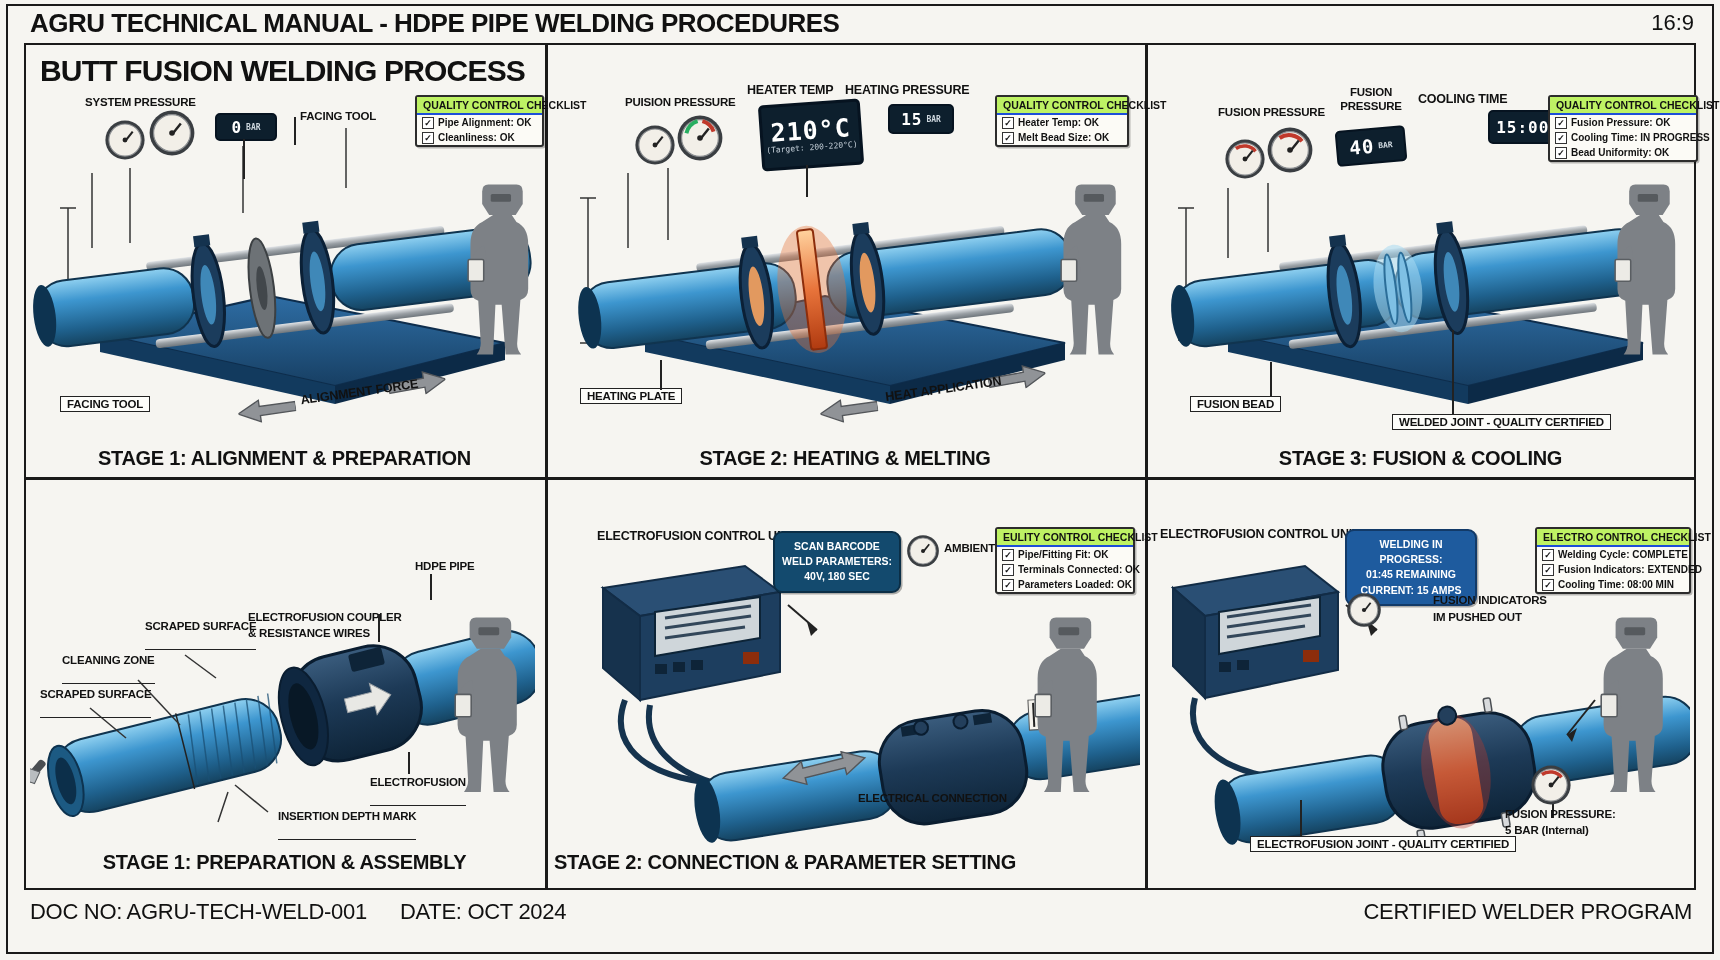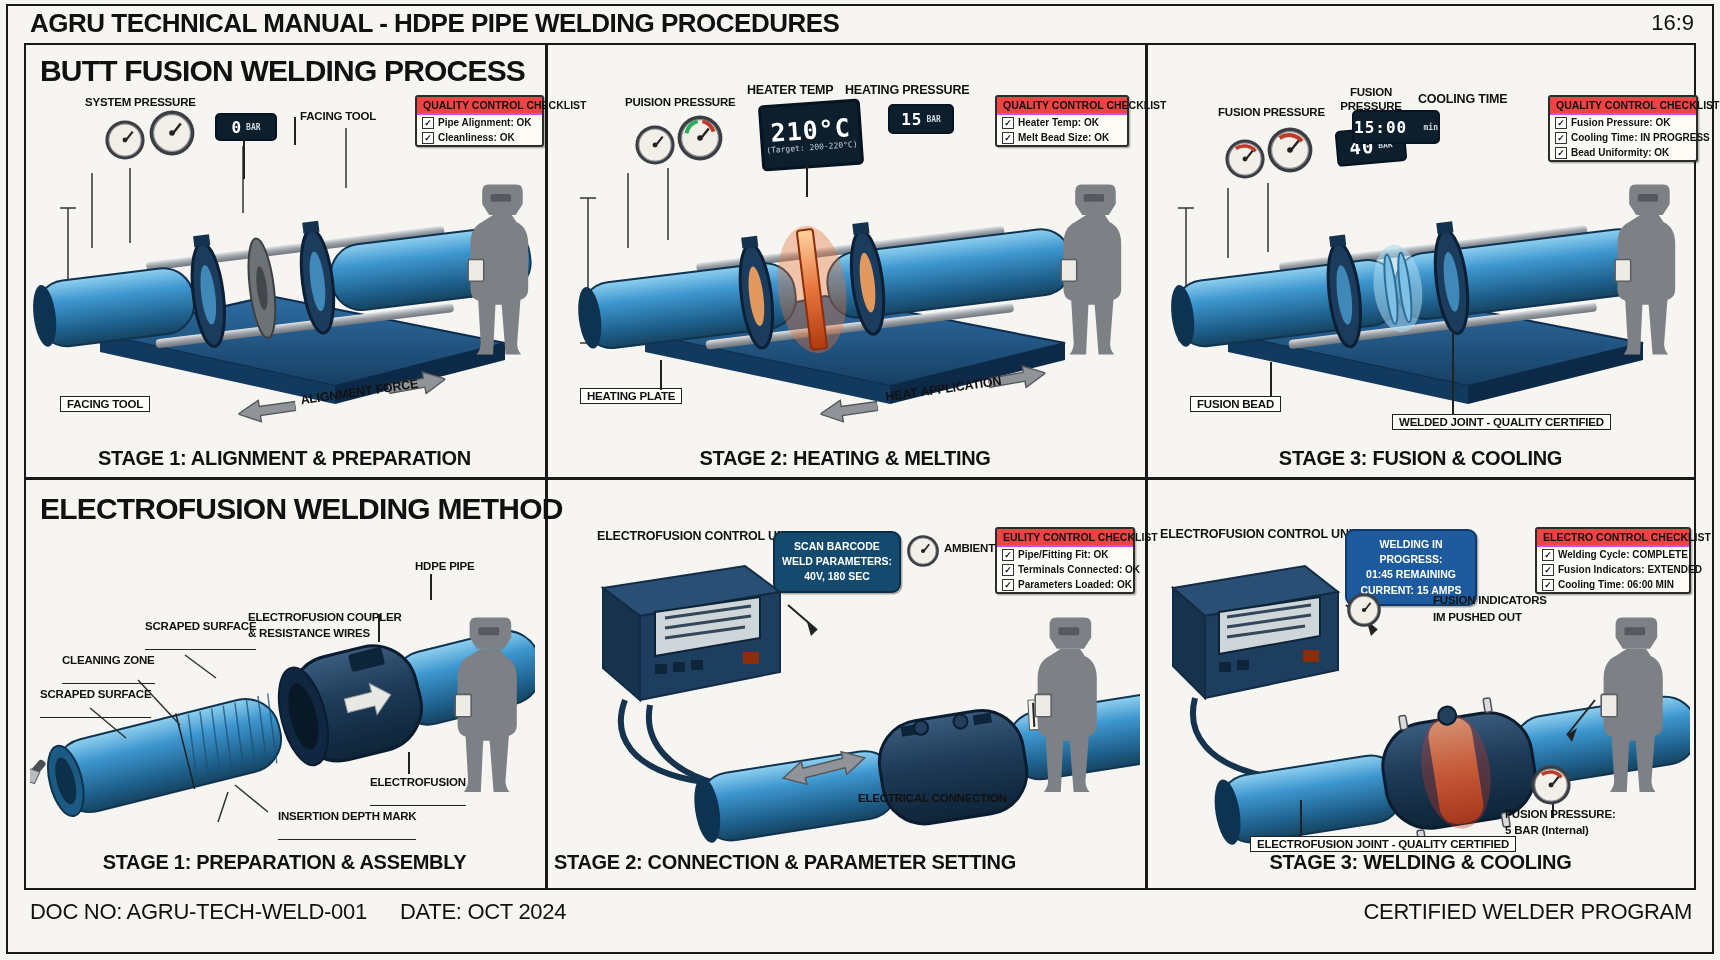--- a/index.html
+++ b/index.html
@@ -12,21 +12,21 @@
   .ln{position:absolute;background:#222;}
   .hdr-title{position:absolute;left:30px;top:8px;font-size:26px;font-weight:700;letter-spacing:-0.5px;}
   .hdr-ratio{position:absolute;right:26px;top:10px;font-size:22px;font-weight:500;}
   .sec-title{position:absolute;font-size:30px;font-weight:900;letter-spacing:-0.8px;}
   .caption{position:absolute;text-align:center;font-size:20px;font-weight:800;letter-spacing:-0.3px;}
   .lbl{position:absolute;font-size:11.5px;font-weight:700;white-space:nowrap;letter-spacing:-0.2px;}
   .lbl.boxed{background:#fdfdfa;border:1.5px solid #222;padding:1px 6px;}
   .lbl.underl{border-bottom:1.5px solid #222;padding-bottom:17px;}
   .lbl.ctr{text-align:center;}
   .qc{position:absolute;background:#fcfbf6;border:2px solid #2c2c2c;border-radius:3px;box-shadow:1.5px 1.5px 0 rgba(0,0,0,.25);}
-  .qc-title{font-size:10.5px;font-weight:700;padding:2px 6px;border-bottom:2px solid #d946ef;background:#ef4444;white-space:nowrap;}
+  .qc-title{font-size:10.5px;font-weight:700;padding:2px 6px;border-bottom:2px solid #1d4ed8;background:#bef264;white-space:nowrap;}
   .qc-item{display:flex;align-items:center;gap:4px;padding:1.5px 5px;font-size:10px;font-weight:700;white-space:nowrap;}
   .chk{flex:none;width:10px;height:10px;border:1.5px solid #333;background:#fff;font-size:9px;line-height:10px;text-align:center;font-weight:700;}
   .dd{position:absolute;background:#0d1f2d;border:2.5px solid #061320;border-radius:5px;color:#fff;
       font-family:"DejaVu Sans Mono",monospace;font-weight:700;display:flex;align-items:center;justify-content:center;gap:4px;}
   .dd .val{font-size:16px;letter-spacing:1px;}
   .dd .unit{font-size:8px;color:#cfd8df;}
   .dd.big{flex-direction:column;gap:0;}
   .dd.big .val{font-size:25px;line-height:1.0;}
   .dd.big .sub{font-size:8px;color:#c4cfd8;font-weight:400;white-space:nowrap;}
   .callout{position:absolute;color:#fff;border-radius:9px;text-align:center;font-size:10.5px;font-weight:700;
@@ -301,21 +301,21 @@
     </svg>
   <div class="lbl ctr" style="left:1330px;top:86px;width:82px;line-height:1.2;">
     <div>FUSION</div>
     <div>PRESSURE</div>
   </div>
   <div class="dd" style="left:1336px;top:128px;width:66px;height:32px;transform:rotate(-5deg);">
     <span class="val" style="font-size:19px;">40</span>
       <span class="unit">BAR</span>
   </div>
   <div class="lbl" style="left:1418px;top:92px;font-size:12.5px;">COOLING TIME</div>
-  <div class="dd" style="left:1352px;top:110px;width:84px;height:30px;justify-content:space-between;">
+  <div class="dd" style="left:1488px;top:110px;width:84px;height:30px;">
     <span class="val">15:00</span>
       <span class="unit">min</span>
   </div>
   <div class="qc" style="left:1548px;top:95px;width:146px;">
     <div class="qc-title">QUALITY CONTROL CHECKLIST</div>
     <div class="qc-item">
         <span class="chk">✓</span>
         <span>Fusion Pressure: OK</span>
       </div>
     <div class="qc-item">
@@ -329,21 +329,20 @@
   </div>
   <svg class="worker" style="left:1612px;top:168px;" width="78" height="225">
       <use href="#worker"></use>
     </svg>
   <div class="lbl boxed" style="left:1190px;top:396px;">FUSION BEAD</div>
   <div class="ln" style="left:1270px;top:362px;width:1.5px;height:34px;"></div>
   <div class="lbl boxed" style="left:1392px;top:414px;">WELDED JOINT - QUALITY CERTIFIED</div>
   <div class="ln" style="left:1452px;top:330px;width:1.5px;height:84px;"></div>
   <div class="caption" style="left:1145px;top:447px;width:551px;">STAGE 3: FUSION &amp; COOLING</div>
 
-  <div class="sec-title" style="left:40px;top:492px;">ELECTROFUSION WELDING METHOD</div>
 
   <svg class="scene" style="left:30px;top:560px;" width="505" height="300" viewBox="0 0 505 300">
     <g transform="rotate(-14 250 150)">
       <rect x="15" y="130" width="230" height="74" rx="34" fill="url(#gPipe)" stroke="#10344f" stroke-width="2"></rect>
       <ellipse cx="25" cy="167" rx="16" ry="36" fill="#1c5a83" stroke="#0d3350" stroke-width="2"></ellipse>
       <ellipse cx="25" cy="167" rx="9" ry="24" fill="#0c2f4a"></ellipse>
       <g stroke="#1a4f74" stroke-width="1.5" opacity="0.75">
         <line x1="160" y1="132" x2="152" y2="202"></line>
           <line x1="172" y1="132" x2="164" y2="202"></line>
         <line x1="184" y1="132" x2="176" y2="202"></line>
@@ -529,34 +528,33 @@
     <div class="qc-item">
         <span class="chk">✓</span>
         <span>Welding Cycle: COMPLETE</span>
       </div>
     <div class="qc-item">
         <span class="chk">✓</span>
         <span>Fusion Indicators: EXTENDED</span>
       </div>
     <div class="qc-item">
         <span class="chk">✓</span>
-        <span>Cooling Time: 06:00 MIN</span>
+        <span>Cooling Time: 08:00 MIN</span>
       </div>
   </div>
   <svg class="worker" style="left:1598px;top:600px;" width="80" height="232">
       <use href="#worker"></use>
     </svg>
   <svg class="arrowbox" style="left:1530px;top:764px;" width="42" height="42">
       <use href="#gaugeRed"></use>
     </svg>
   <div class="lbl" style="left:1505px;top:806px;line-height:1.4;">
     <div>FUSION PRESSURE:</div>
     <div>5 BAR (Internal)</div>
   </div>
   <div class="lbl boxed" style="left:1250px;top:836px;">ELECTROFUSION JOINT - QUALITY CERTIFIED</div>
   <div class="ln" style="left:1300px;top:800px;width:1.5px;height:36px;"></div>
-  <div class="caption" style="left:1145px;top:851px;width:551px;">STAGE 3: WELDING &amp; COOLING</div>
 
   <div class="ftr" style="left:30px;text-align:right;">DOC NO: AGRU-TECH-WELD-001</div>
   <div class="ftr" style="left:400px;">DATE: OCT 2024</div>
   <div class="ftr" style="right:28px;">CERTIFIED WELDER PROGRAM</div>
 
 </div>
 
 </body></html>

